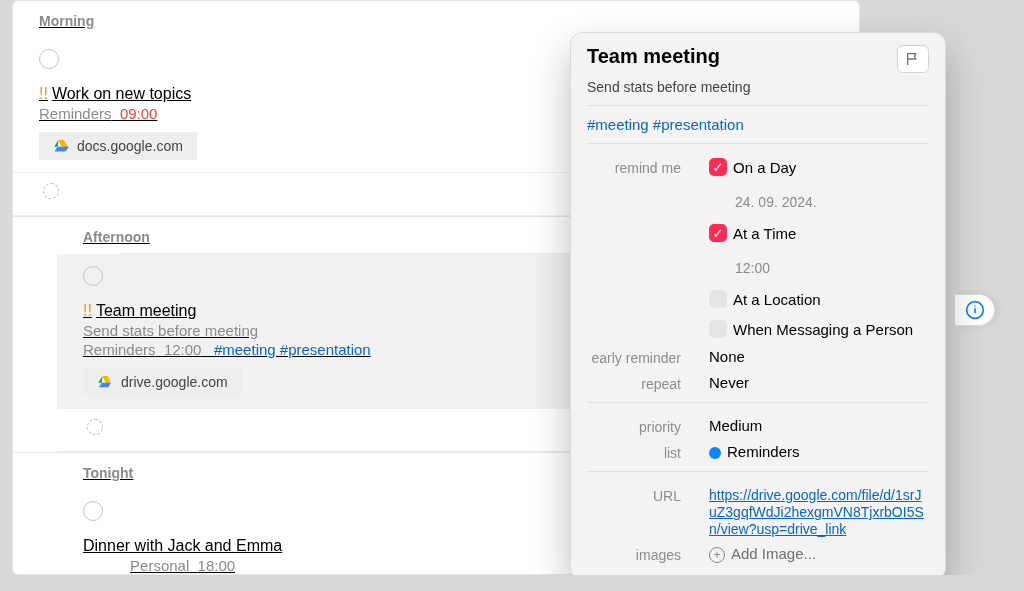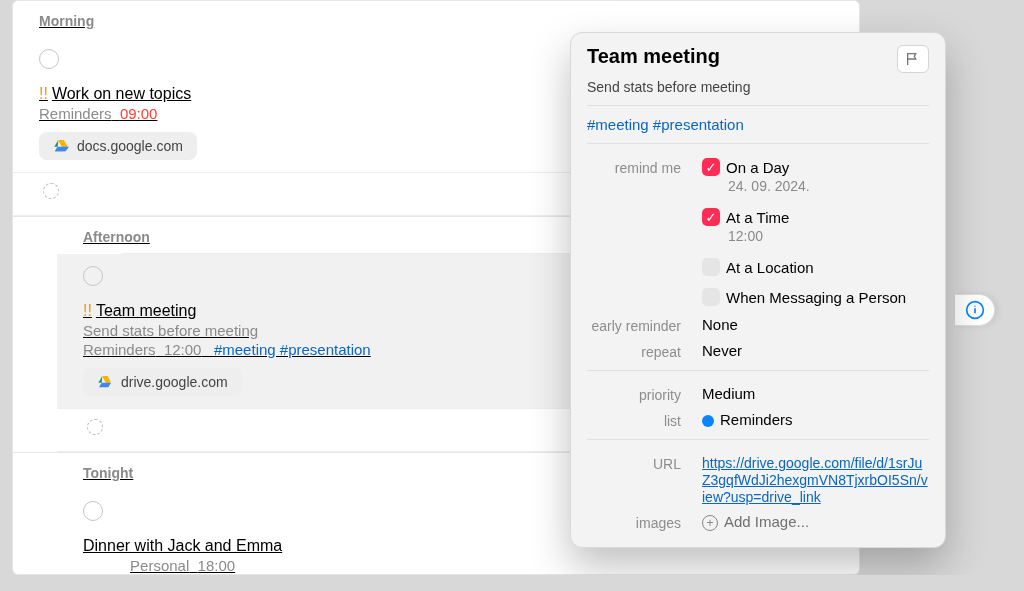--- a/index.html
+++ b/index.html
@@ -51,21 +51,21 @@
     .priority-hh { color: #ff9500; font-size: 16px; margin-right: 4px; }
     .priority-h { color: #ff9500; font-size: 16px; margin-right: 4px; }
     .task-meta { color: #8a8a8a; font-size: 15px; margin-top: 2px; }
     .task-meta .time-red { color: #ff3b30; margin-top: 12px; }
     .task-meta .tags { color: #0a66c2; }
     .attachment-chip {
       display: inline-flex;
       align-items: center;
       gap: 8px;
       background: #eeeeee;
-      border-radius: 8px;
+      border-radius: 0;
       padding: 6px 14px;
       margin-top: 10px;
       font-size: 14px;
       color: #444;
     }
     .gdrive-icon {
       width: 16px; height: 16px;
       flex-shrink: 0;
     }
     .dashed-circle {
@@ -100,24 +100,24 @@
     .flag-btn {
       width: 32px; height: 28px;
       border: 1px solid #d4d4d4;
       background: #fff;
       border-radius: 6px;
       display: flex; align-items: center; justify-content: center;
     }
     .popover-sub { color: #444; font-size: 14px; margin: 6px 0 10px; }
     .popover-hr { border: none; border-top: 1px solid #e0e0e0; margin: 6px 0 10px; }
     .popover-tags { color: #0a66c2; font-size: 15px; margin-bottom: 10px; }
-    .pv-row { display: flex; align-items: flex-start; padding: 4px 0; gap: 21px; }
+    .pv-row { display: flex; align-items: flex-start; padding: 4px 0; gap: 28px; }
     .pv-label { width: 94px; text-align: right; color: #8d8d8d; font-size: 14px; padding-top: 2px; }
     .pv-value { flex: 1; font-size: 15px; color: #000; }
-    .pv-value .subdate { color: #8a8a8a; font-size: 14px; margin-top: 2px; }
+    .pv-value .subdate { color: #8a8a8a; font-size: 14px; margin-top: 18px; }
     .chk {
       width: 18px; height: 18px;
       border-radius: 5px;
       display: inline-flex; align-items:center; justify-content:center;
       color: #fff; font-size: 13px;
       margin-right: 6px;
       vertical-align: middle;
     }
     .chk.on { background: #ff2d55; }
     .chk.off { background: #e5e5e5; }

